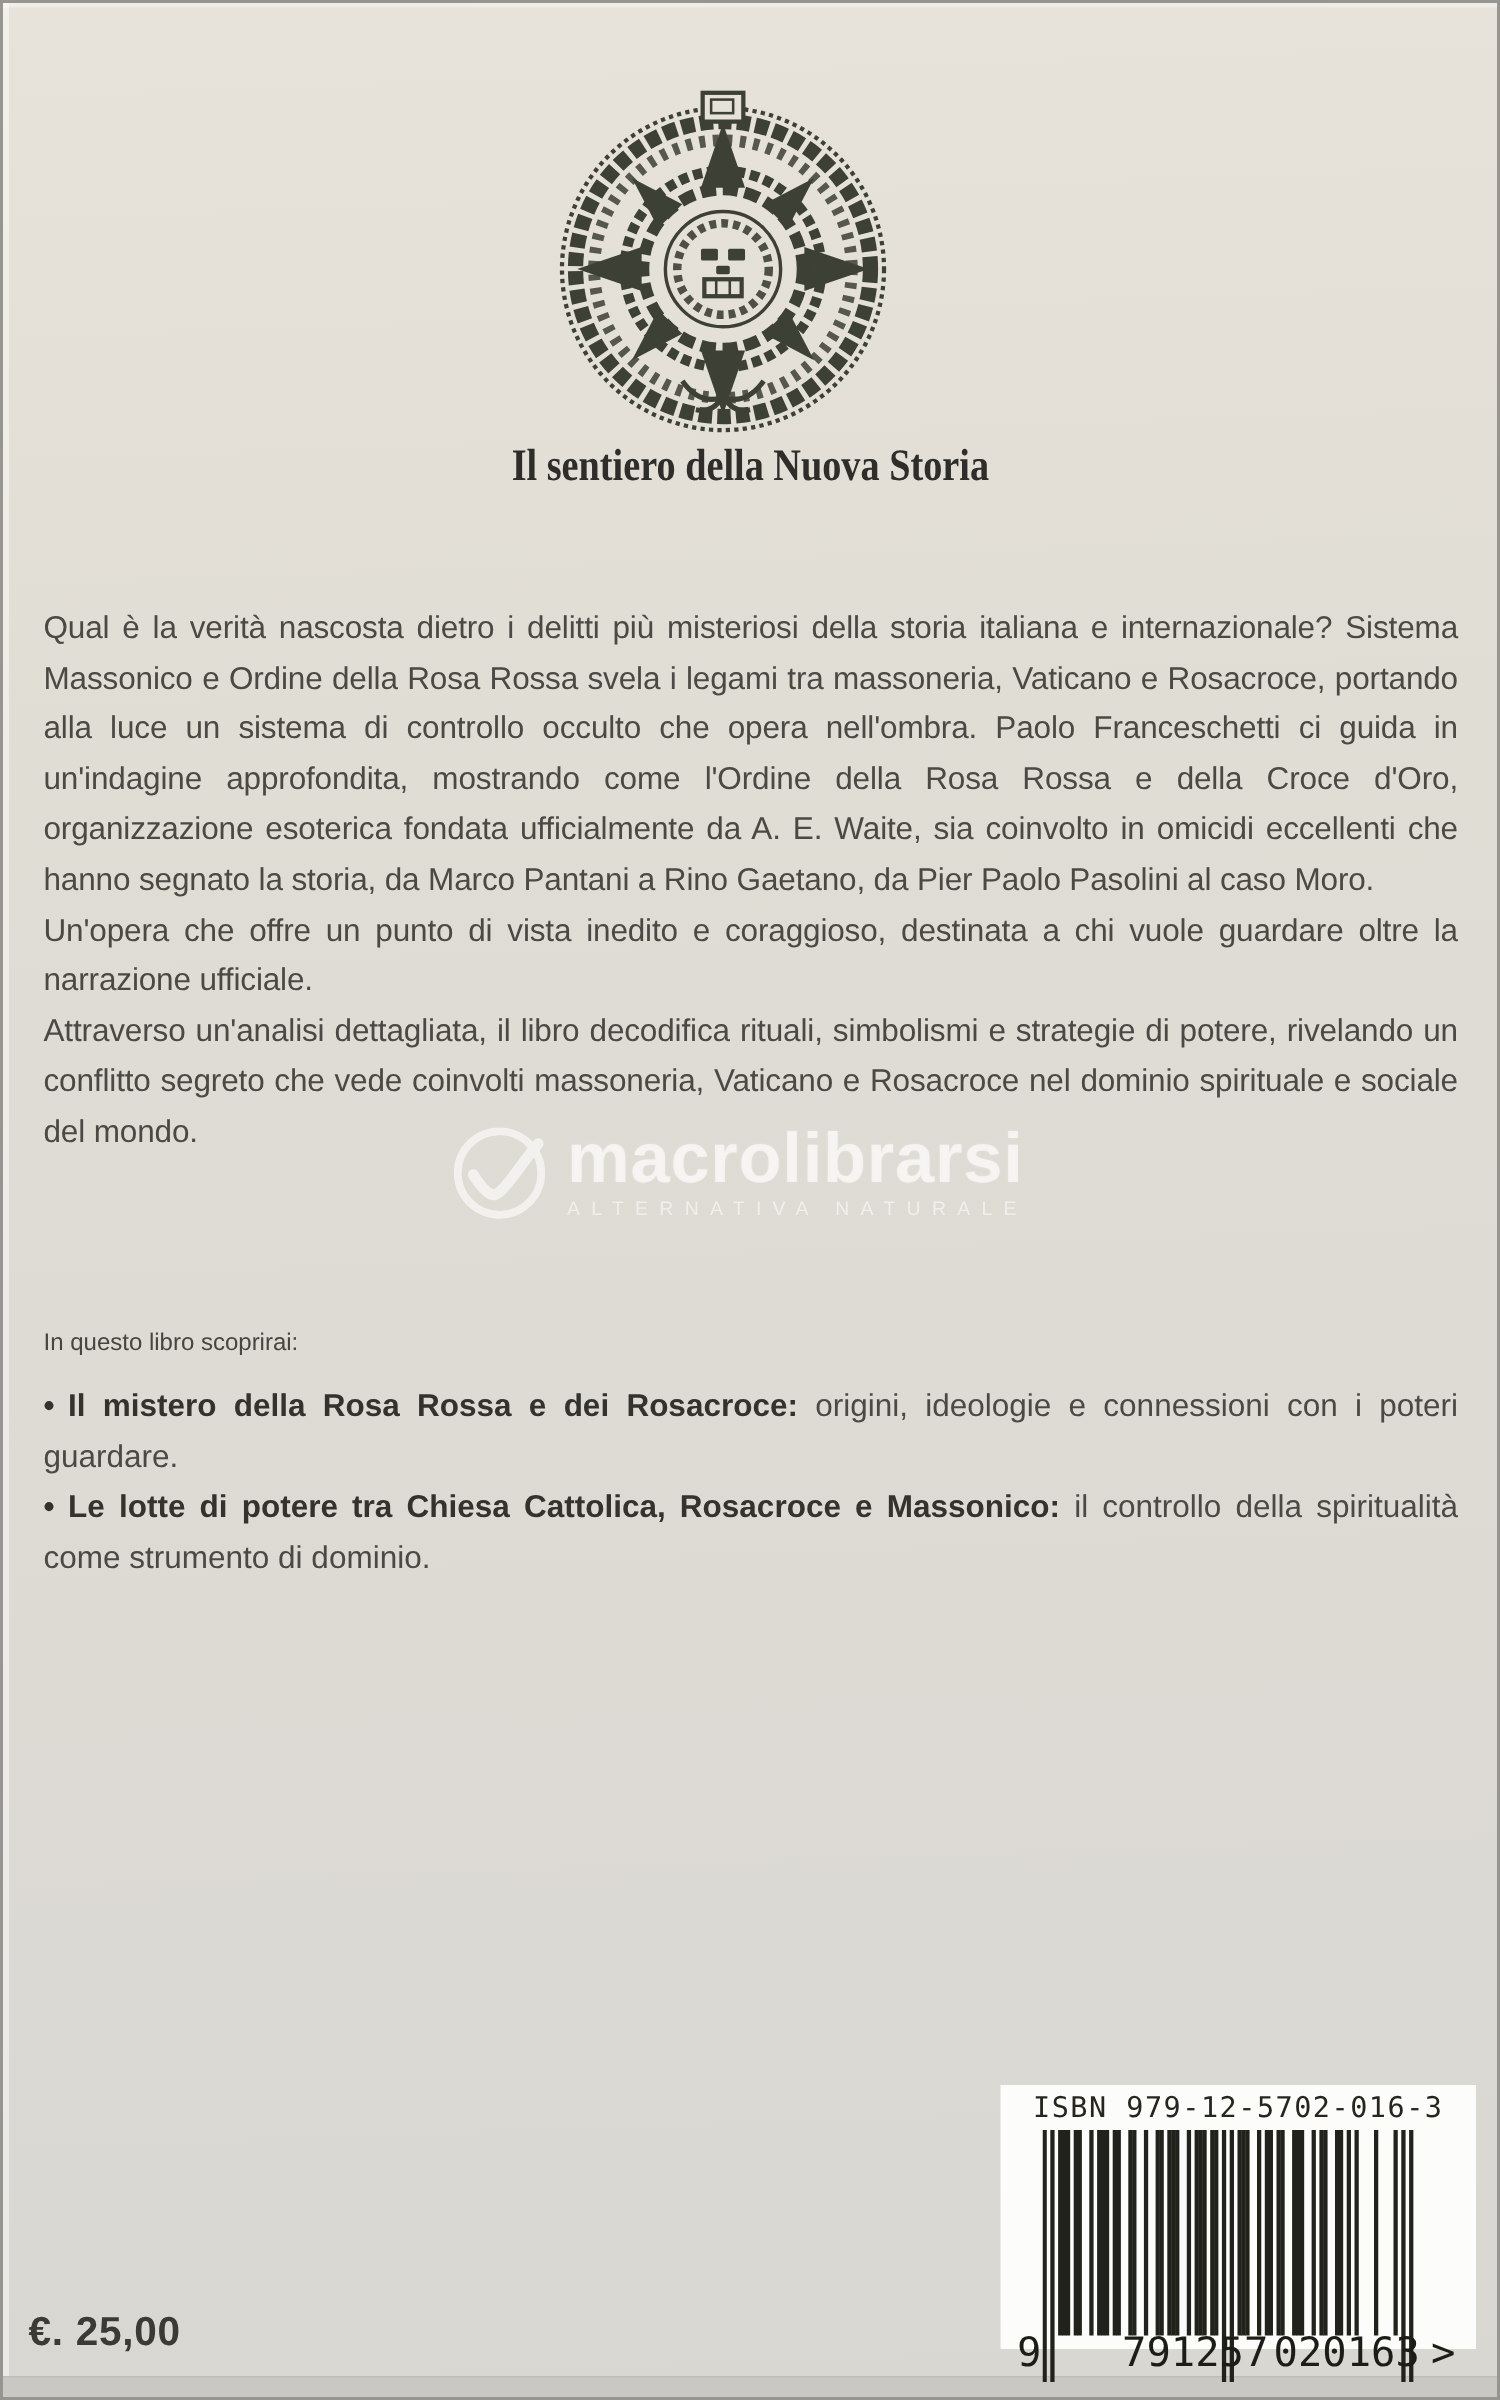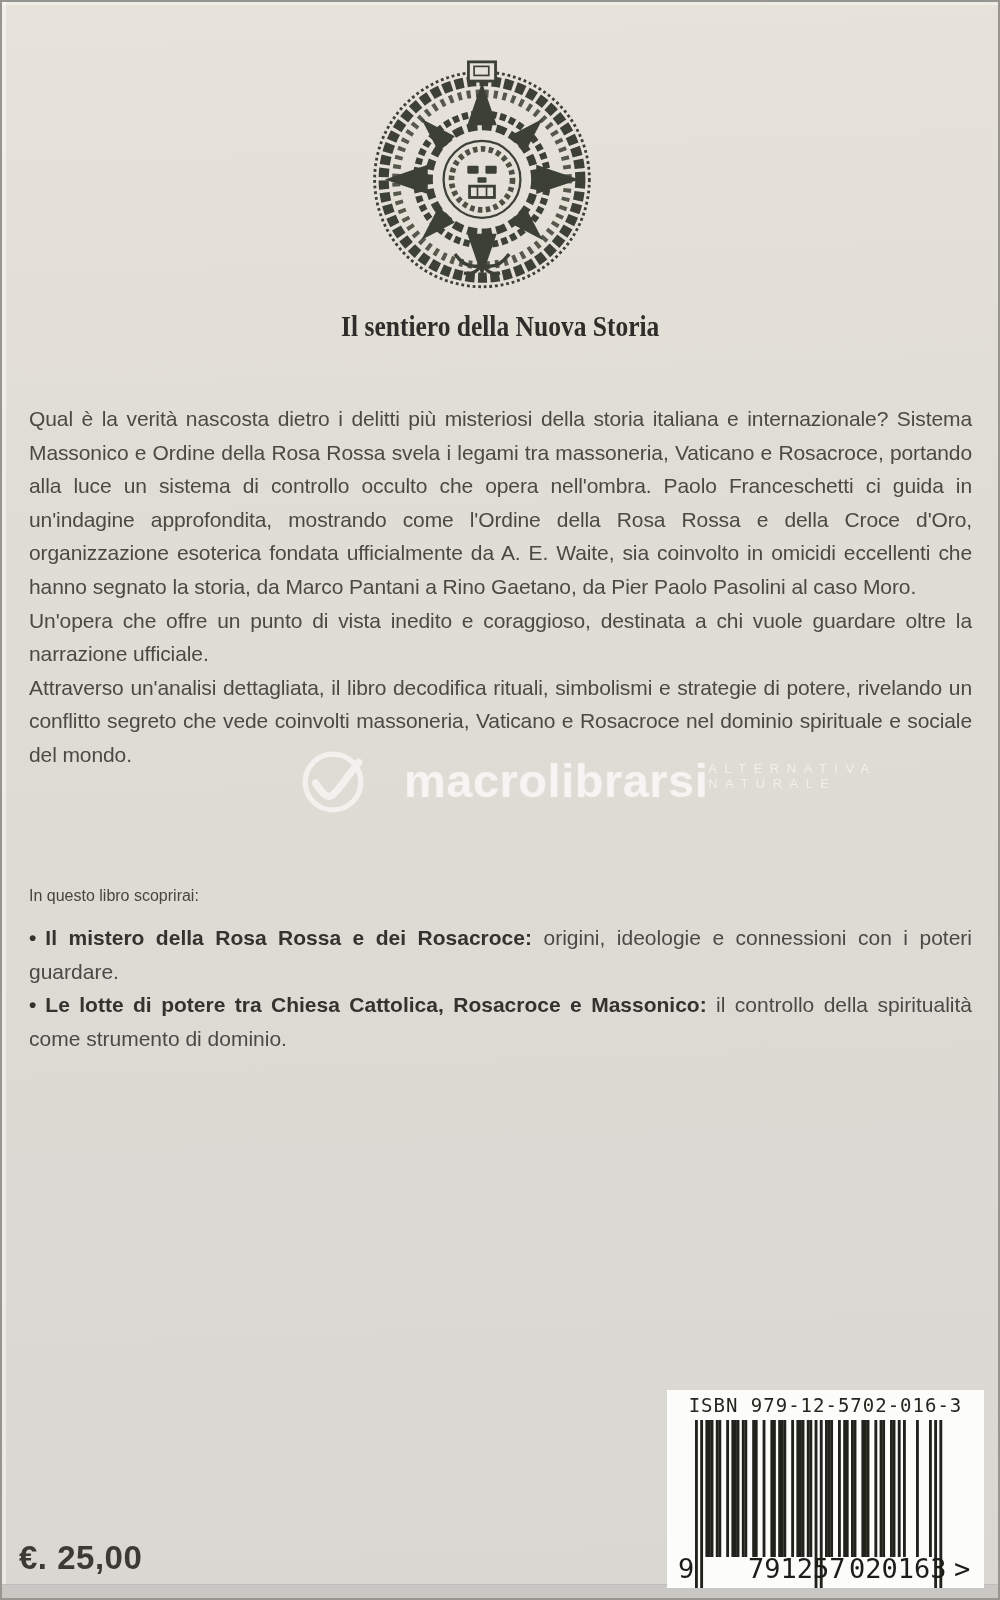--- a/index.html
+++ b/index.html
@@ -6,49 +6,49 @@
   body{width:1000px;height:1600px;background:#8f8e8a;font-family:"Liberation Sans",sans-serif;}
   .page{
     position:relative;box-sizing:border-box;width:1000px;height:1600px;overflow:hidden;
     border:2px solid #97958f;
     background:linear-gradient(178deg,#e7e3da 0%,#e0ddd5 30%,#dedbd4 55%,#dbd9d3 80%,#d9d7d2 100%);
     box-shadow:inset 4px 0 0 rgba(255,255,255,.45), inset 0 3px 0 rgba(255,255,255,.35);
   }
   
   .logo{position:absolute;left:367px;top:56px;width:226px;height:236px;}
   
-  .imprint{position:absolute;left:0;right:0;top:307px;text-align:center;
+  .imprint{position:absolute;left:0;right:0;top:292px;text-align:center;
     font-family:"Liberation Serif",serif;font-weight:bold;font-size:30px;color:#2e2d29;}
   .imprint-inner{display:inline-block;transform:scaleX(.85);letter-spacing:0px;}
   
   .body-text{position:absolute;left:27px;right:26px;top:400px;text-align:justify;
     font-size:21px;line-height:33.6px;color:#4a4944;letter-spacing:-0.1px;}
   .body-text p{margin:0;}
   
   .watermark{position:absolute;left:298px;top:746px;display:flex;align-items:center;gap:12px;z-index:6;pointer-events:none;}
   .wm-icon{width:66px;height:66px;flex:0 0 auto;opacity:.62;}
-  .wm-col{display:flex;flex-direction:row;margin-left:26px;}
+  .wm-col{display:flex;flex-direction:column;}
   .wm-name{font-weight:bold;font-size:47px;line-height:46px;color:rgba(255,255,255,.62);
     letter-spacing:.5px;text-shadow:0 0 2px rgba(255,255,255,.25);}
   .wm-tag{font-size:13px;letter-spacing:7.5px;color:rgba(255,255,255,.55);margin-top:3px;}
   
   .discover-heading{position:absolute;left:27px;top:885px;font-size:16px;color:#46453f;}
   .discover-list{position:absolute;left:27px;right:26px;top:919px;text-align:justify;
     font-size:21px;line-height:33.6px;color:#4a4944;}
   .discover-list .item{margin:0;}
   .bullet{font-weight:bold;color:#33322d;margin-right:9px;}
   .lead{font-weight:bold;color:#33322d;}
   
   .website{position:absolute;left:0;right:0;top:1300px;text-align:center;
     font-family:"Liberation Serif",serif;font-weight:bold;font-size:23px;color:#3a3933;}
-  .price{position:absolute;left:17px;top:1537px;font-weight:bold;font-size:33px;color:#3b3a36;letter-spacing:.5px;}
+  .price{position:absolute;left:17px;top:1537px;font-weight:bold;font-size:27px;color:#3b3a36;letter-spacing:.5px;}
   
   .band{position:absolute;left:0;right:0;bottom:0;height:13px;background:#cac8c4;border-top:1px solid #bfbdb9;}
   
-  .barcode-box{position:absolute;left:665px;top:1388px;width:317px;height:198px;background:#fcfcfa;z-index:4;}
+  .barcode-box{position:absolute;left:665px;top:1388px;width:317px;height:176px;background:#fcfcfa;z-index:4;}
   .isbn{position:absolute;left:0;right:0;top:4px;text-align:center;
     font-family:"DejaVu Sans Mono",monospace;font-size:19px;letter-spacing:1px;color:#26261f;}
   #bars{position:absolute;left:28px;top:30px;}
   .hr-row{position:absolute;left:0;top:163px;width:100%;height:34px;
     font-family:"DejaVu Sans Mono",monospace;font-size:27px;color:#1d1d18;}
   .hr-row span{position:absolute;top:0;}
   .hr-0{left:11px;} .hr-1{left:61px;margin-left:20px;} .hr-2{left:182px;} .hr-3{left:287px;}
   .ink{fill:#3d4034;} .ink-s{stroke:#3d4034;}
 </style>
 </head>

